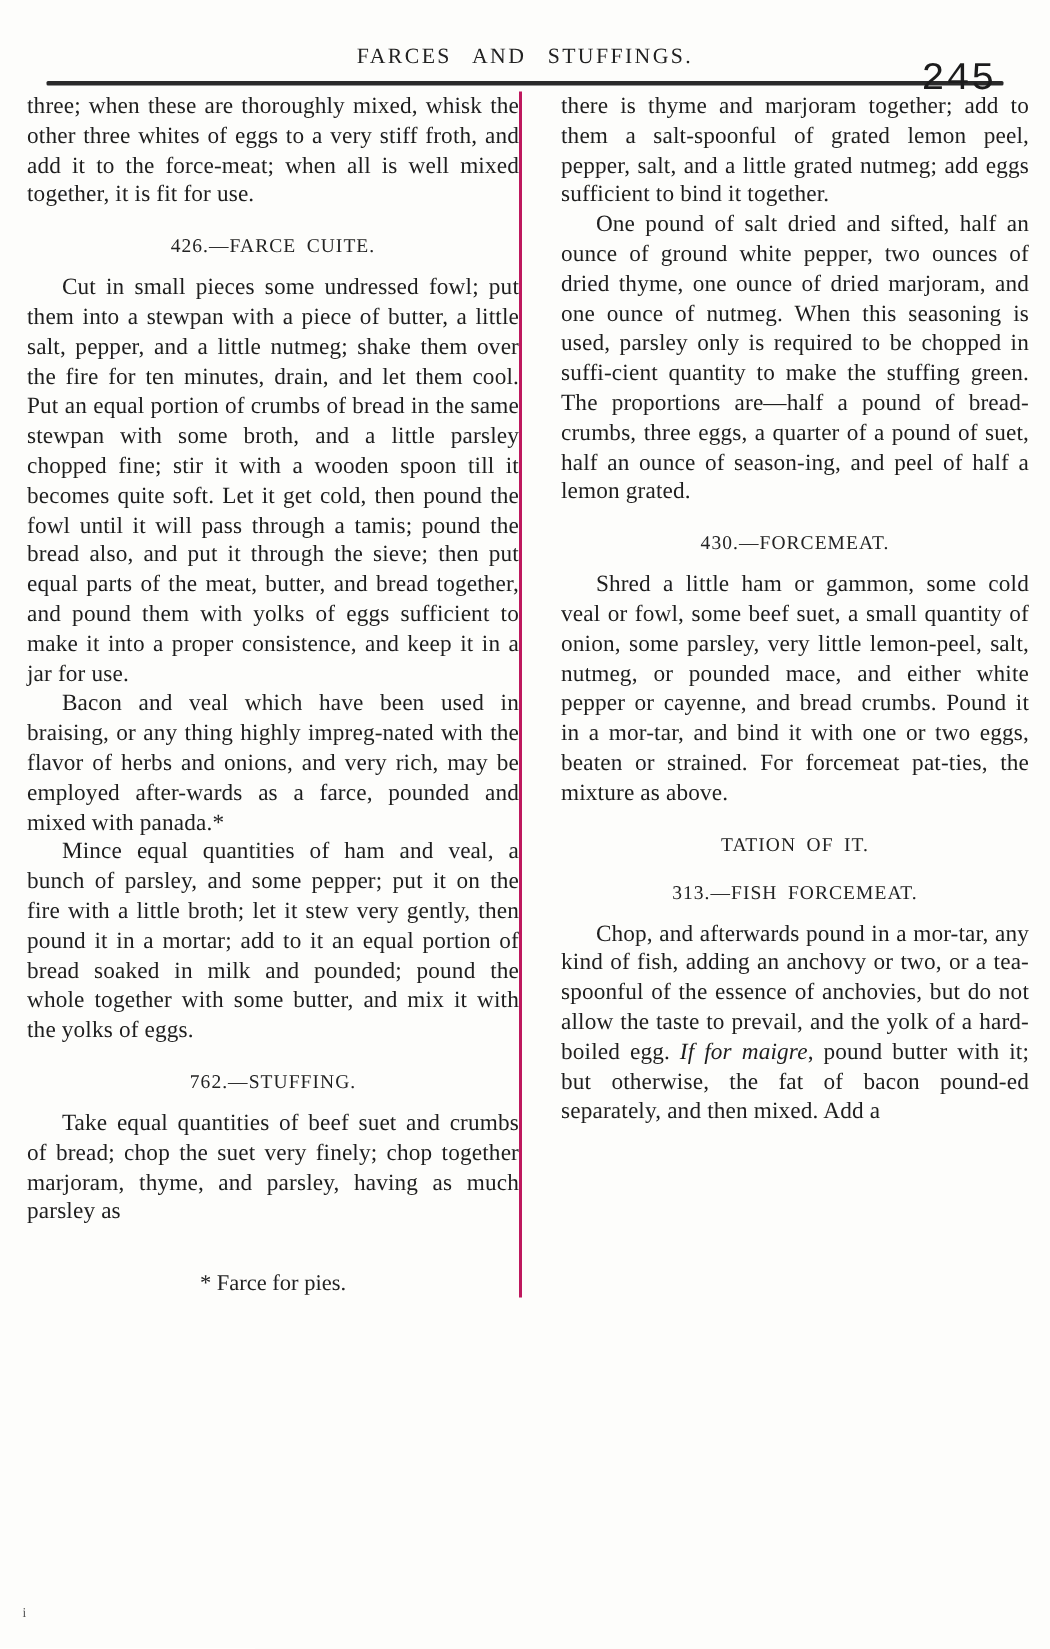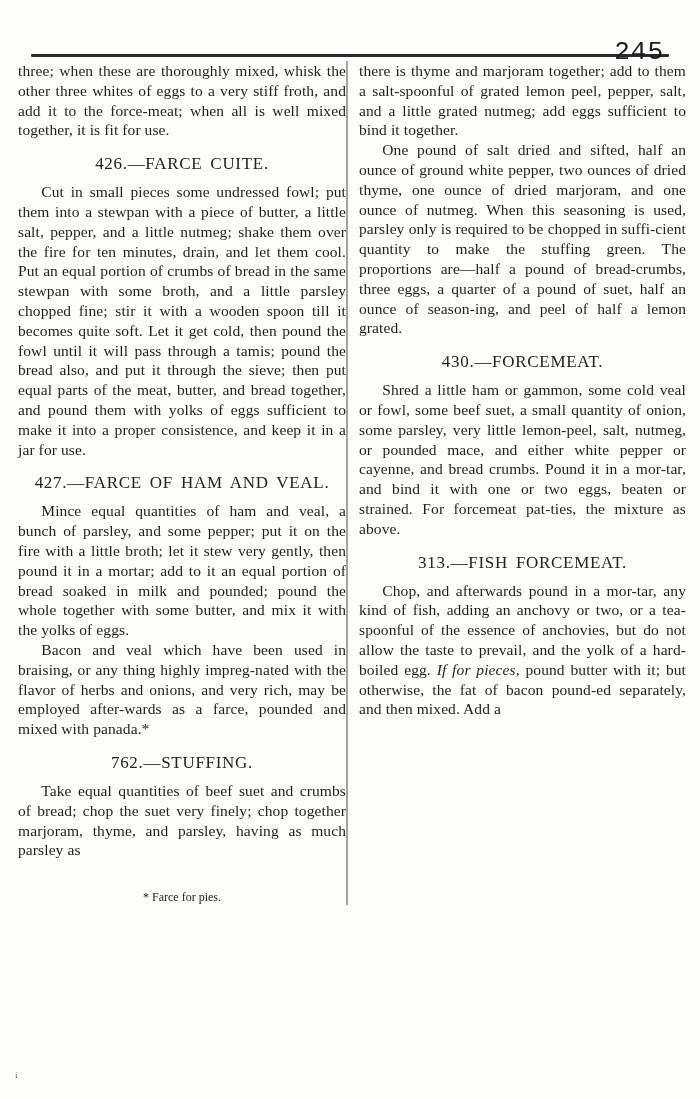--- a/index.html
+++ b/index.html
@@ -54,99 +54,100 @@
     padding: 4px 14px 0 18px;
   }
   .col {
     box-sizing: border-box;
   }
   .col.left {
     width: 328px;
   }
   .col.right {
     flex: 1;
-    border-left: 2px solid #a3a3a3;
-    padding-left: 11px;
+    border-left: 2px solid #be185d;
+    padding-left: 26px;
   }
   .col p {
     margin: 0;
     font-size: 15.5px;
     line-height: 19.8px;
     text-align: justify;
     text-indent: 1.5em;
     letter-spacing: 0.1px;
   }
   .col p.noind {
     text-indent: 0;
   }
   .recipe-heading {
     text-align: center;
-    font-size: 17px;
+    font-size: 13px;
     letter-spacing: 0.7px;
     word-spacing: 3px;
     margin: 15px 0 10px 0;
     color: #222;
     line-height: 17px;
   }
   .footnote {
     margin-top: 30px;
     text-align: center;
-    font-size: 12px;
+    font-size: 15px;
     color: #222;
   }
   .scan-artifact {
     position: absolute;
     left: 15px;
     top: 1070px;
     font-size: 9px;
     color: #555;
   }
   i { font-style: italic; }
 </style>
 </head>
 <body>
 
 <div class="page">
 
   <div class="header">
+    <div class="running-title">FARCES AND STUFFINGS.</div>
     <div class="page-number">245</div>
   </div>
 
   <div class="head-rule"></div>
 
   <div class="columns">
 
     <div class="col left">
       <p class="noind">three; when these are thoroughly mixed, whisk the other three whites of eggs to a very stiff froth, and add it to the force-meat; when all is well mixed together, it is fit for use.</p>
 
       <div class="recipe-heading">426.—FARCE CUITE.</div>
       <p>Cut in small pieces some undressed fowl; put them into a stewpan with a piece of butter, a little salt, pepper, and a little nutmeg; shake them over the fire for ten minutes, drain, and let them cool.  Put an equal portion of crumbs of bread in the same stewpan with some broth, and a little parsley chopped fine; stir it with a wooden spoon till it becomes quite soft. Let it get cold, then pound the fowl until it will pass through a tamis; pound the bread also, and put it through the sieve; then put equal parts of the meat, butter, and bread together, and pound them with yolks of eggs sufficient to make it into a proper consistence, and keep it in a jar for use.</p>
 
-      <div class="recipe-heading">427.—FARCE OF HAM AND VEAL.</div>
+      <p>Bacon and veal which have been used in braising, or any thing highly impreg-nated with the flavor of herbs and onions, and very rich, may be employed after-wards as a farce, pounded and mixed with panada.*</p>
       <p>Mince equal quantities of ham and veal, a bunch of parsley, and some pepper; put it on the fire with a little broth; let it stew very gently, then pound it in a mortar; add to it an equal portion of bread soaked in milk and pounded; pound the whole together with some butter, and mix it with the yolks of eggs.</p>
-      <p>Bacon and veal which have been used in braising, or any thing highly impreg-nated with the flavor of herbs and onions, and very rich, may be employed after-wards as a farce, pounded and mixed with panada.*</p>
 
       <div class="recipe-heading">762.—STUFFING.</div>
       <p>Take equal quantities of beef suet and crumbs of bread; chop the suet very finely; chop together marjoram, thyme, and parsley, having as much parsley as</p>
 
       <div class="footnote">* Farce for pies.</div>
     </div>
 
     <div class="col right">
       <p class="noind">there is thyme and marjoram together; add to them a salt-spoonful of grated lemon peel, pepper, salt, and a little grated nutmeg; add eggs sufficient to bind it together.</p>
 
       <p>One pound of salt dried and sifted, half an ounce of ground white pepper, two ounces of dried thyme, one ounce of dried marjoram, and one ounce of nutmeg. When this seasoning is used, parsley only is required to be chopped in suffi-cient quantity to make the stuffing green. The proportions are—half a pound of bread-crumbs, three eggs, a quarter of a pound of suet, half an ounce of season-ing, and peel of half a lemon grated.</p>
 
       <div class="recipe-heading">430.—FORCEMEAT.</div>
       <p>Shred a little ham or gammon, some cold veal or fowl, some beef suet, a small quantity of onion, some parsley, very little lemon-peel, salt, nutmeg, or pounded mace, and either white pepper or cayenne, and bread crumbs.  Pound it in a mor-tar, and bind it with one or two eggs, beaten or strained.  For forcemeat pat-ties, the mixture as above.</p>
 
       <div class="recipe-heading">
+        <div>TATION OF IT.</div>
       </div>
 
       <div class="recipe-heading">313.—FISH FORCEMEAT.</div>
-      <p><span>Chop, and afterwards pound in a mor-tar, any kind of fish, adding an anchovy or two, or a tea-spoonful of the essence of anchovies, but do not allow the taste to prevail, and the yolk of a hard-boiled egg.  </span><i>If for pieces</i><span>, pound butter with it; but otherwise, the fat of bacon pound-ed separately, and then mixed.  Add a</span></p>
+      <p><span>Chop, and afterwards pound in a mor-tar, any kind of fish, adding an anchovy or two, or a tea-spoonful of the essence of anchovies, but do not allow the taste to prevail, and the yolk of a hard-boiled egg.  </span><i>If for maigre</i><span>, pound butter with it; but otherwise, the fat of bacon pound-ed separately, and then mixed.  Add a</span></p>
     </div>
 
   </div>
 
   <div class="scan-artifact">i</div>
 
 </div>
 
 </body></html>

